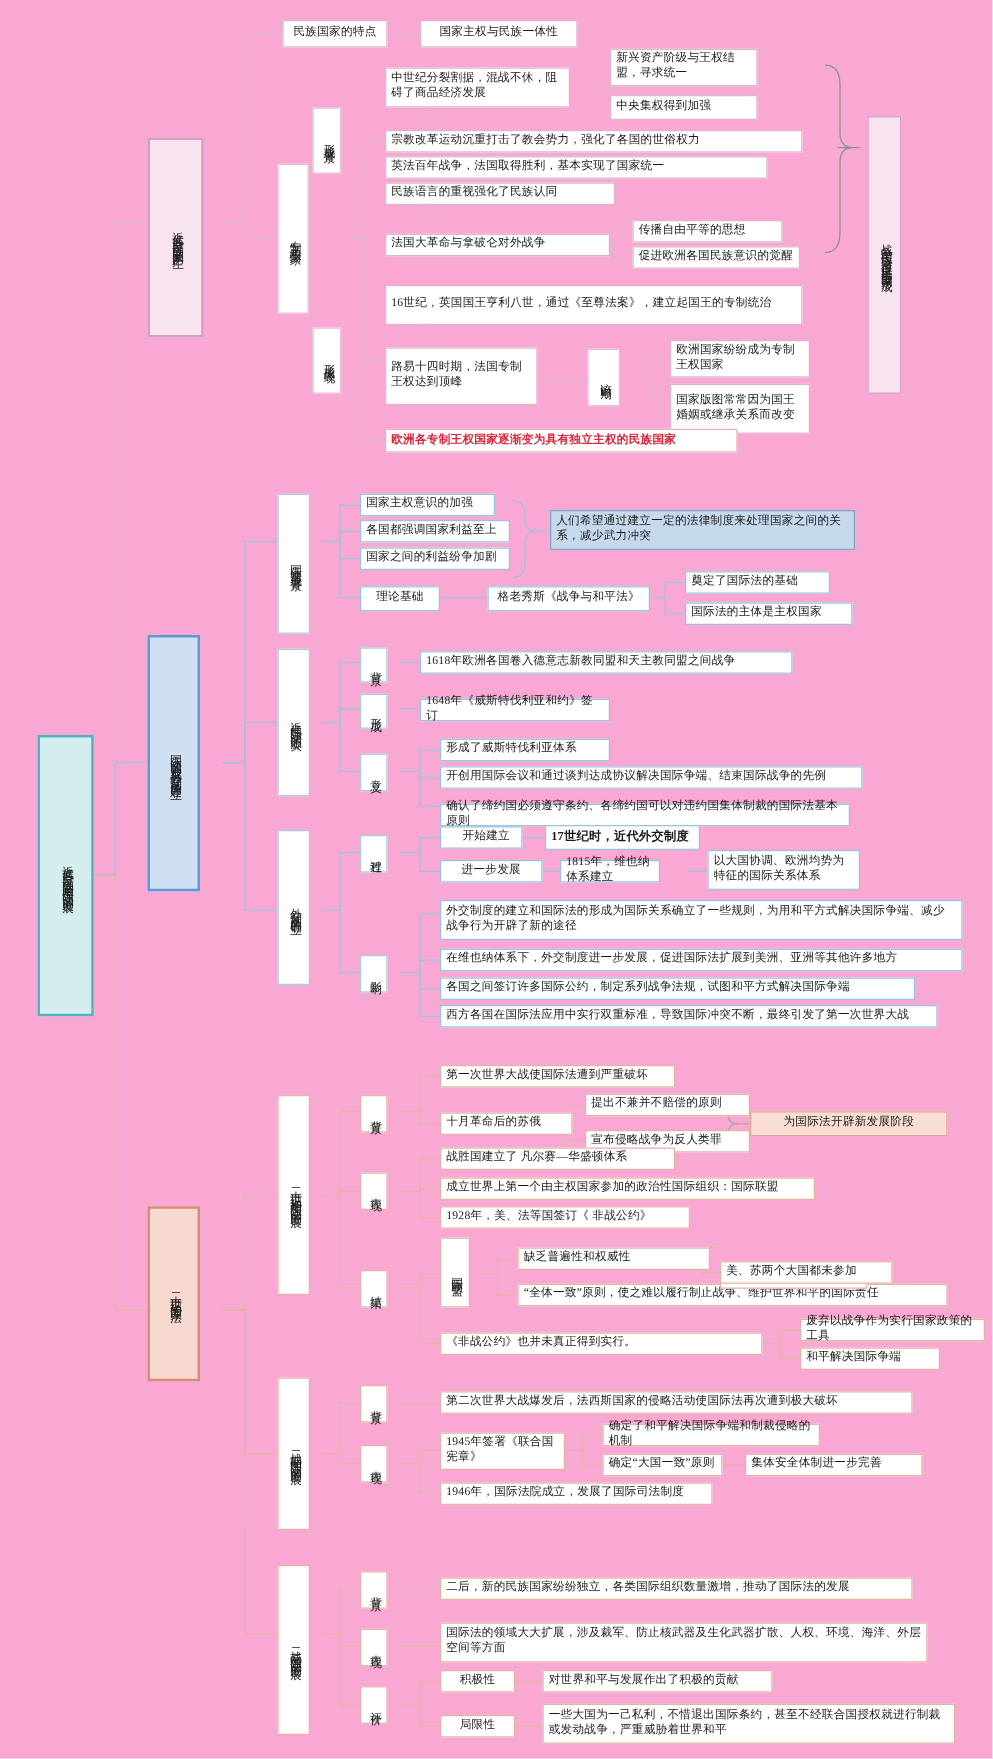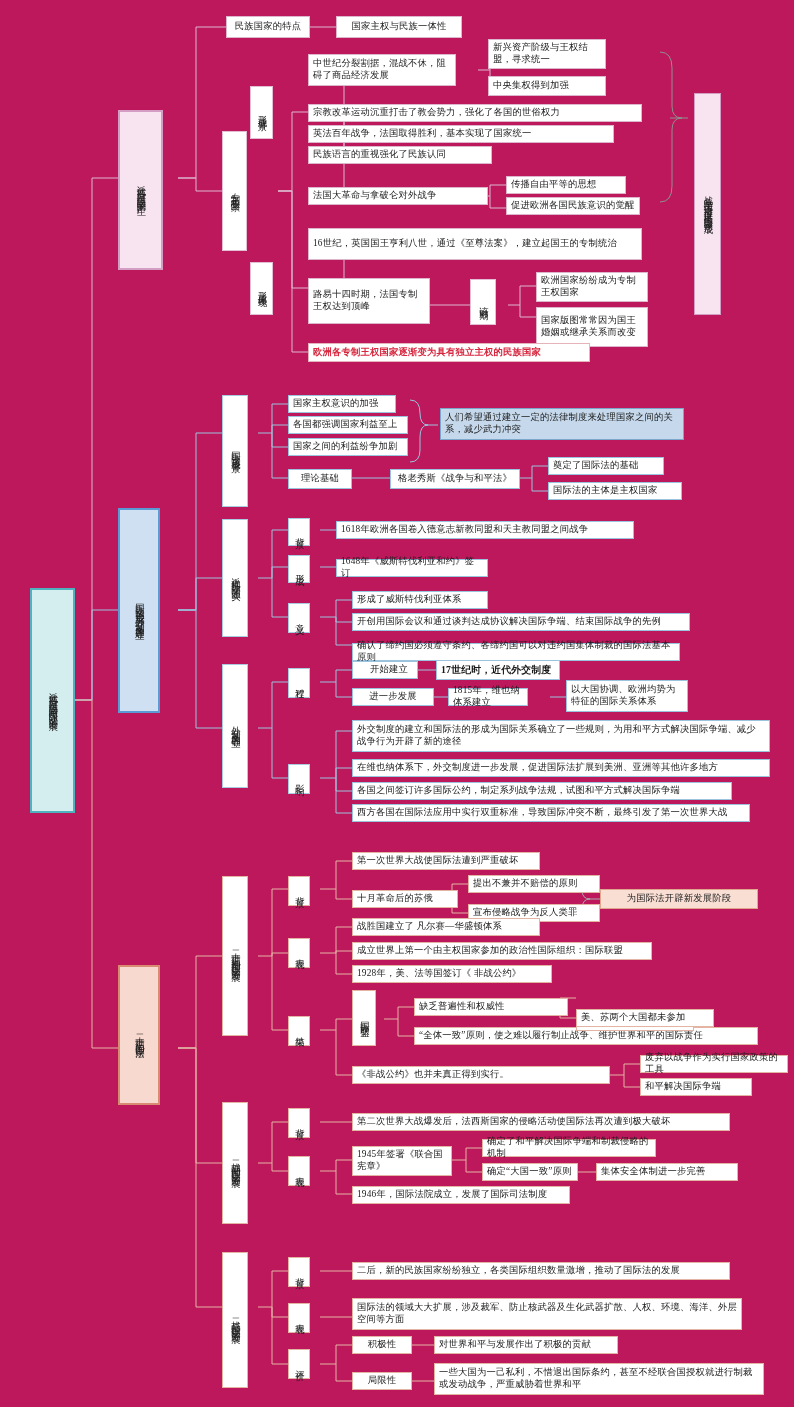--- a/index.html
+++ b/index.html
@@ -5,21 +5,21 @@
   * { box-sizing: border-box; }
   html, body {
     margin: 0; padding: 0;
     background: #ffffff;
     font-family: "Liberation Serif", "DejaVu Serif", serif;
   }
   #canvas {
     position: relative;
     width: 794px;
     height: 1407px;
-    background: #be185d;
+    background: #f9a8d4;
     overflow: hidden;
   }
   #edges {
     position: absolute; left: 0; top: 0;
     width: 794px; height: 1407px;
     pointer-events: none;
   }
   .node {
     position: absolute;
     border: 1px solid #c9c9c9;

